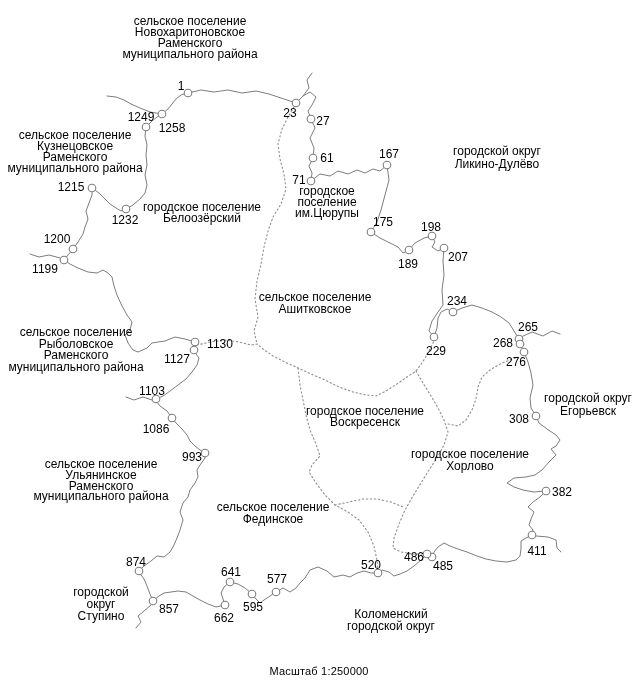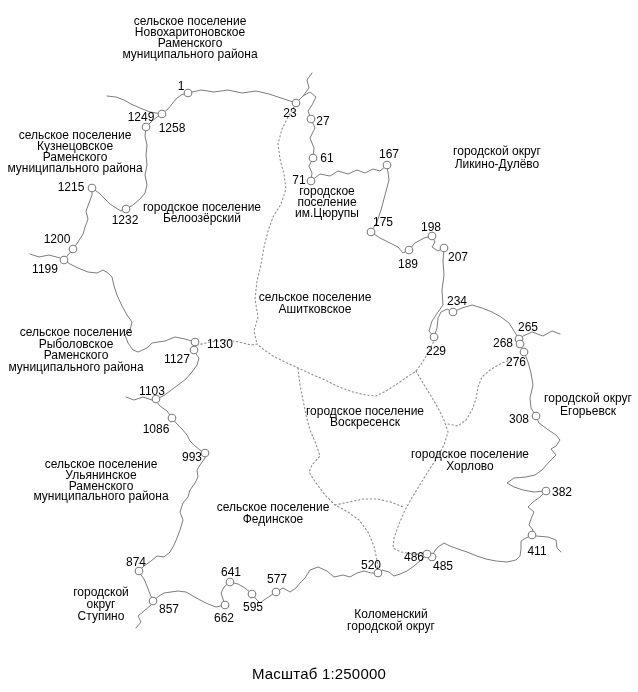--- a/index.html
+++ b/index.html
@@ -8,21 +8,21 @@
     width: 638px; height: 692px;
     background: #ffffff;
     font-family: "Liberation Sans", sans-serif;
     overflow: hidden;
   }
   #map-svg { position: absolute; left: 0; top: 0; }
   .scale-caption {
     position: absolute;
     left: 0; top: 665px; width: 638px;
     text-align: center;
-    font-size: 15px;
+    font-size: 11px;
     color: #000000;
     letter-spacing: 0.2px;
   }
   text { font-family: "Liberation Sans", sans-serif; }
 </style>
 </head>
 <body>
 
 <div id="stage">
   <svg id="map-svg" width="638" height="692" viewBox="0 0 638 692" xmlns="http://www.w3.org/2000/svg">

